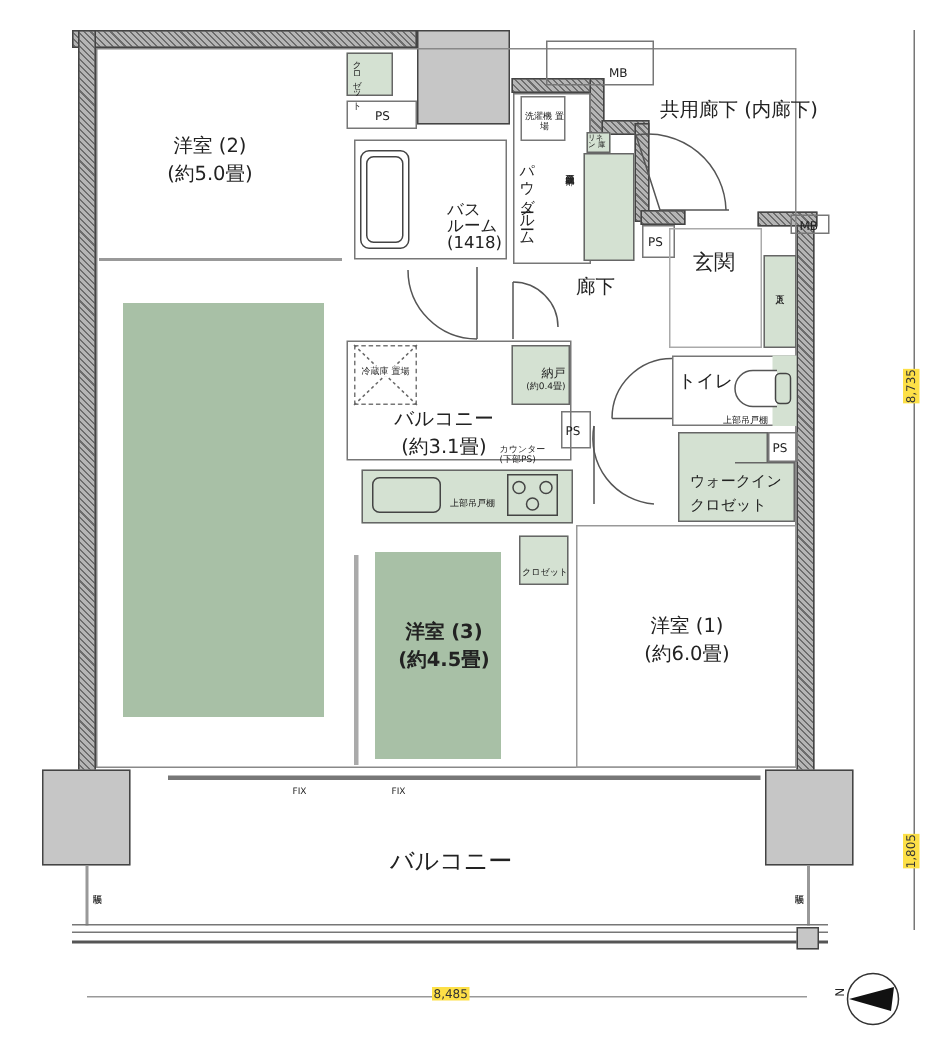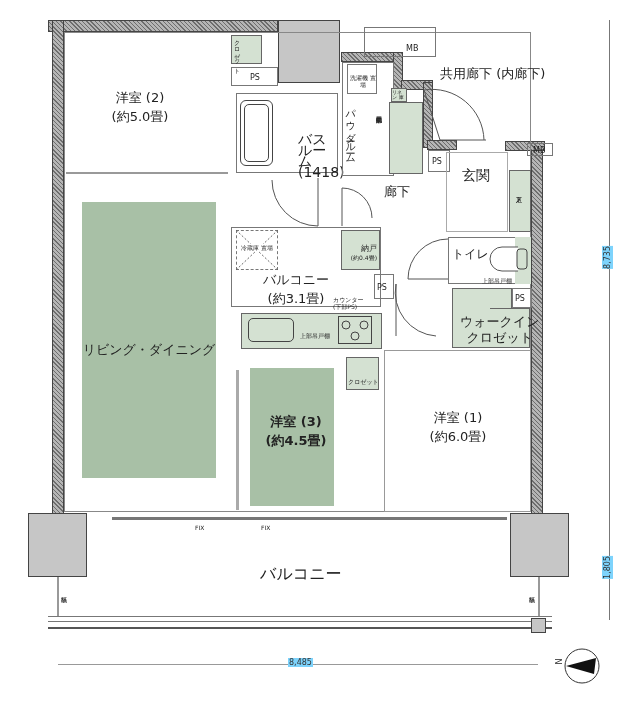--- a/index.html
+++ b/index.html
@@ -8,21 +8,21 @@
   .inner{position:absolute;border:1px solid #555;box-sizing:border-box;background:#fff;}
   .thin{position:absolute;border:1px solid #777;box-sizing:border-box;}
   .green{position:absolute;background:#a8c0a6;}
   .lightgreen{position:absolute;background:#d4e1d2;border:1px solid #666;box-sizing:border-box;}
   .gray{position:absolute;background:#c6c6c6;border:1px solid #444;box-sizing:border-box;}
   .label{position:absolute;text-align:center;white-space:nowrap;font-size:13px;line-height:19px;color:#222;}
   .small{position:absolute;font-size:8px;line-height:9px;color:#222;white-space:nowrap;}
   .tiny{position:absolute;font-size:6px;line-height:7px;color:#222;white-space:nowrap;}
   .vert{writing-mode:vertical-rl;}
   .line{position:absolute;background:#555;}
-  .dim{position:absolute;font-size:8px;color:#333;background:#7dd3fc;padding:0 1px;}
+  .dim{position:absolute;font-size:8px;color:#333;background:#fde047;padding:0 1px;}
   svg{position:absolute;overflow:visible;}
 </style>
 </head>
 <body>
 
 <div class="wall" style="left:48px;top:20px;width:230px;height:12px;"></div>
 <div class="wall" style="left:52px;top:20px;width:12px;height:496px;"></div>
 <div class="wall" style="left:531px;top:146px;width:12px;height:370px;"></div>
 <div class="wall" style="left:505px;top:141px;width:40px;height:10px;"></div>
 <div class="wall" style="left:341px;top:52px;width:60px;height:10px;"></div>
@@ -43,21 +43,21 @@
 <div class="lightgreen" style="left:231px;top:35px;width:31px;height:29px;"></div>
 <div class="tiny vert" style="left:234px;top:36px;">クロゼット</div>
 <div class="thin" style="left:231px;top:67px;width:47px;height:19px;"></div>
 <div class="small" style="left:250px;top:73px;">PS</div>
 
 <div class="line" style="left:66px;top:172px;width:162px;height:2px;background:#999;"></div>
 
 <div class="thin" style="left:236px;top:93px;width:102px;height:80px;"></div>
 <div class="thin" style="left:240px;top:100px;width:33px;height:66px;border-radius:6px;border-color:#444;"></div>
 <div class="thin" style="left:244px;top:104px;width:25px;height:58px;border-radius:5px;border-color:#444;"></div>
-<div class="small" style="left:298px;top:134px;font-size:14px;line-height:11px;">
+<div class="small" style="left:298px;top:134px;font-size:11px;line-height:11px;">
   <div style="width:36px;white-space:normal;">バス ルーム</div>
   <div>(1418)</div>
 </div>
 
 <div class="thin" style="left:342px;top:62px;width:52px;height:114px;"></div>
 <div class="thin" style="left:347px;top:64px;width:30px;height:30px;"></div>
 <div class="tiny" style="left:350px;top:74px;width:26px;white-space:normal;text-align:center;">洗濯機 置場</div>
 <div class="small vert" style="left:346px;top:102px;font-size:10px;">パウダールーム</div>
 <div class="tiny vert" style="left:376px;top:112px;">上部三面鏡収納</div>
 <div class="lightgreen" style="left:389px;top:102px;width:34px;height:72px;"></div>
@@ -107,21 +107,21 @@
 <svg width="50" height="60" style="left:404px;top:237px;">
   <path d="M44 2 A 40 40 0 0 0 4 42" fill="none" stroke="#555"></path>
   <line x1="4" y1="42" x2="44" y2="42" stroke="#555"></line>
 </svg>
 
 <div class="thin" style="left:512px;top:288px;width:20px;height:20px;"></div>
 <div class="small" style="left:515px;top:294px;">PS</div>
 
 <div class="lightgreen" style="left:452px;top:288px;width:60px;height:60px;"></div>
 <div class="lightgreen" style="left:490px;top:308px;width:40px;height:40px;border-left:none;"></div>
-<div class="tiny" style="left:460px;top:314px;font-size:13px;line-height:16px;text-align:center;">
+<div class="tiny" style="left:460px;top:314px;font-size:10px;line-height:16px;">
   <div>ウォークイン</div>
   <div>クロゼット</div>
 </div>
 
 <div class="thin" style="left:231px;top:227px;width:150px;height:80px;"></div>
 <div class="thin" style="left:236px;top:230px;width:42px;height:40px;border-style:dashed;"></div>
 <svg width="42" height="40" style="left:236px;top:230px;">
   <line x1="0" y1="0" x2="42" y2="40" stroke="#666" stroke-dasharray="2,2"></line>
   <line x1="42" y1="0" x2="0" y2="40" stroke="#666" stroke-dasharray="2,2"></line>
 </svg>
@@ -148,21 +148,20 @@
 <div class="tiny" style="left:300px;top:332px;">上部吊戸棚</div>
 <div class="thin" style="left:338px;top:316px;width:34px;height:28px;border-color:#444;"></div>
 <svg width="34" height="28" style="left:338px;top:316px;">
   <circle cx="8" cy="9" r="4" fill="none" stroke="#444"></circle>
   <circle cx="26" cy="9" r="4" fill="none" stroke="#444"></circle>
   <circle cx="17" cy="20" r="4" fill="none" stroke="#444"></circle>
 </svg>
 
 <div class="green" style="left:82px;top:202px;width:134px;height:276px;"></div>
 <div class="label" style="left:74px;top:340px;width:150px;">
-  <div>リビング・ダイニング</div>
 </div>
 <div class="line" style="left:236px;top:370px;width:3px;height:140px;background:#aaa;"></div>
 
 <div class="green" style="left:250px;top:368px;width:84px;height:138px;"></div>
 <div class="label" style="left:256px;top:412px;width:80px;font-weight:bold;">
   <div>洋室 (3)</div>
   <div>(約4.5畳)</div>
 </div>
 <div class="lightgreen" style="left:346px;top:357px;width:33px;height:33px;"></div>
 <div class="tiny" style="left:348px;top:378px;">クロゼット</div>

